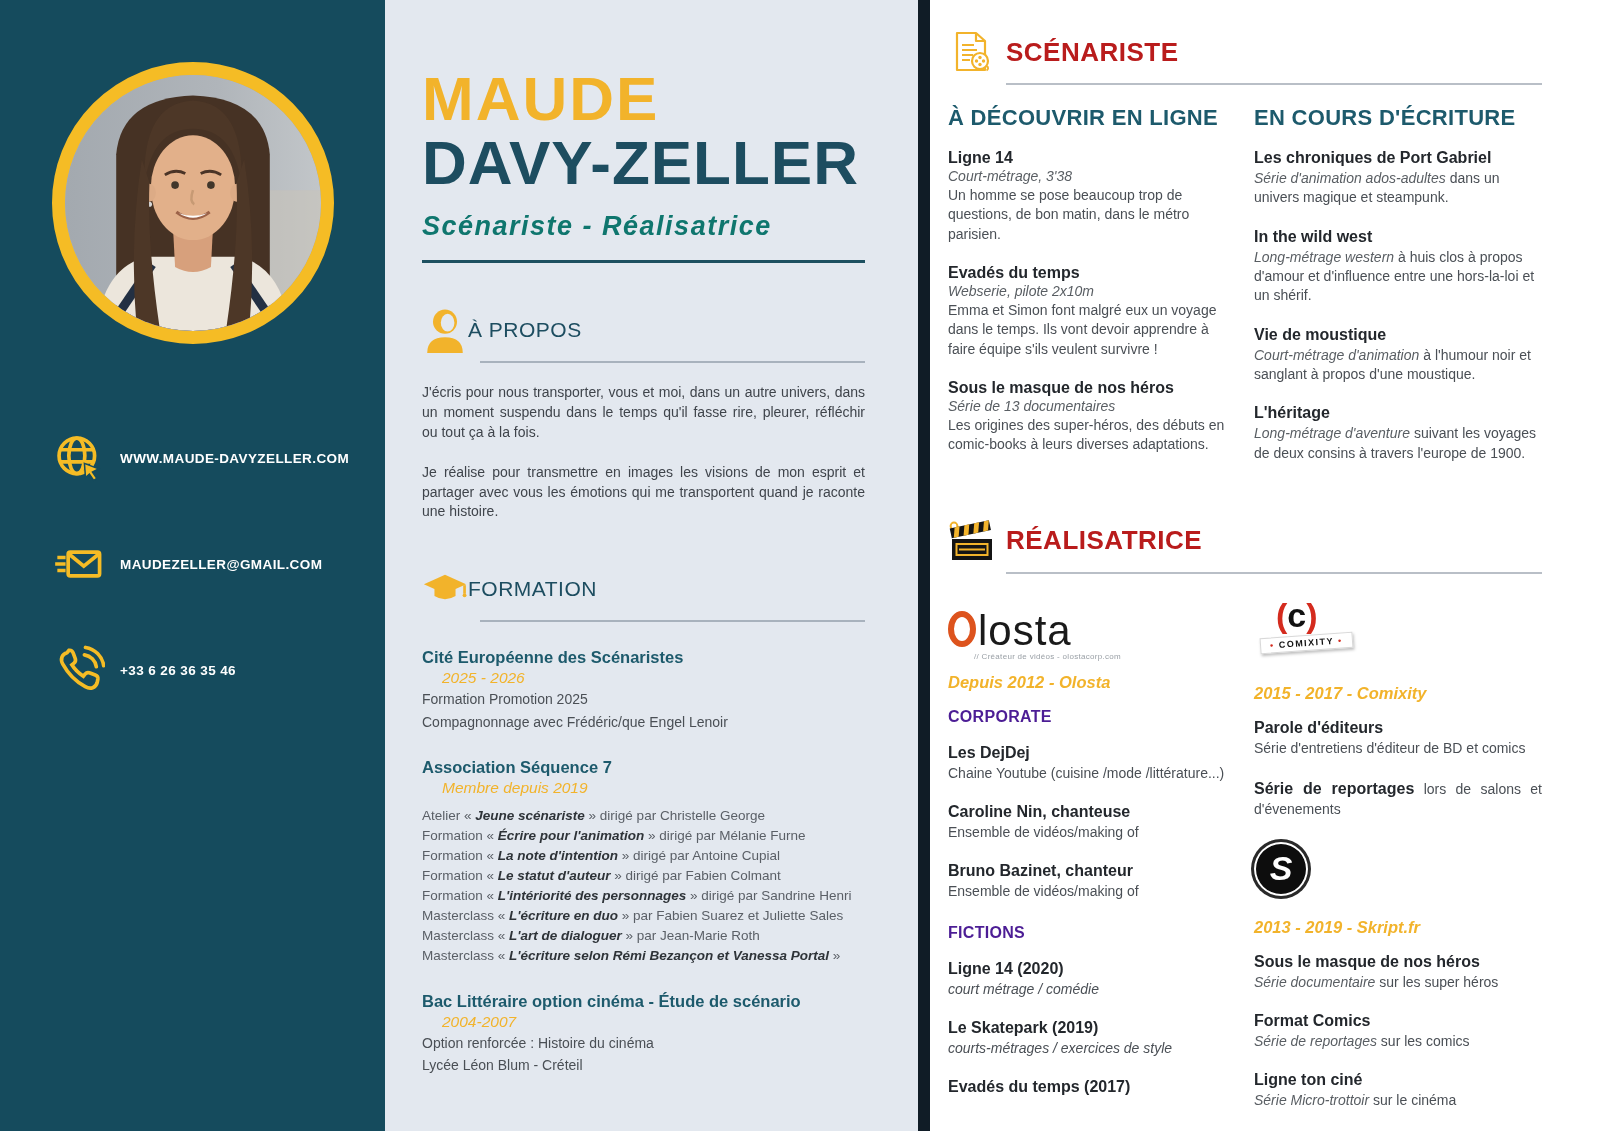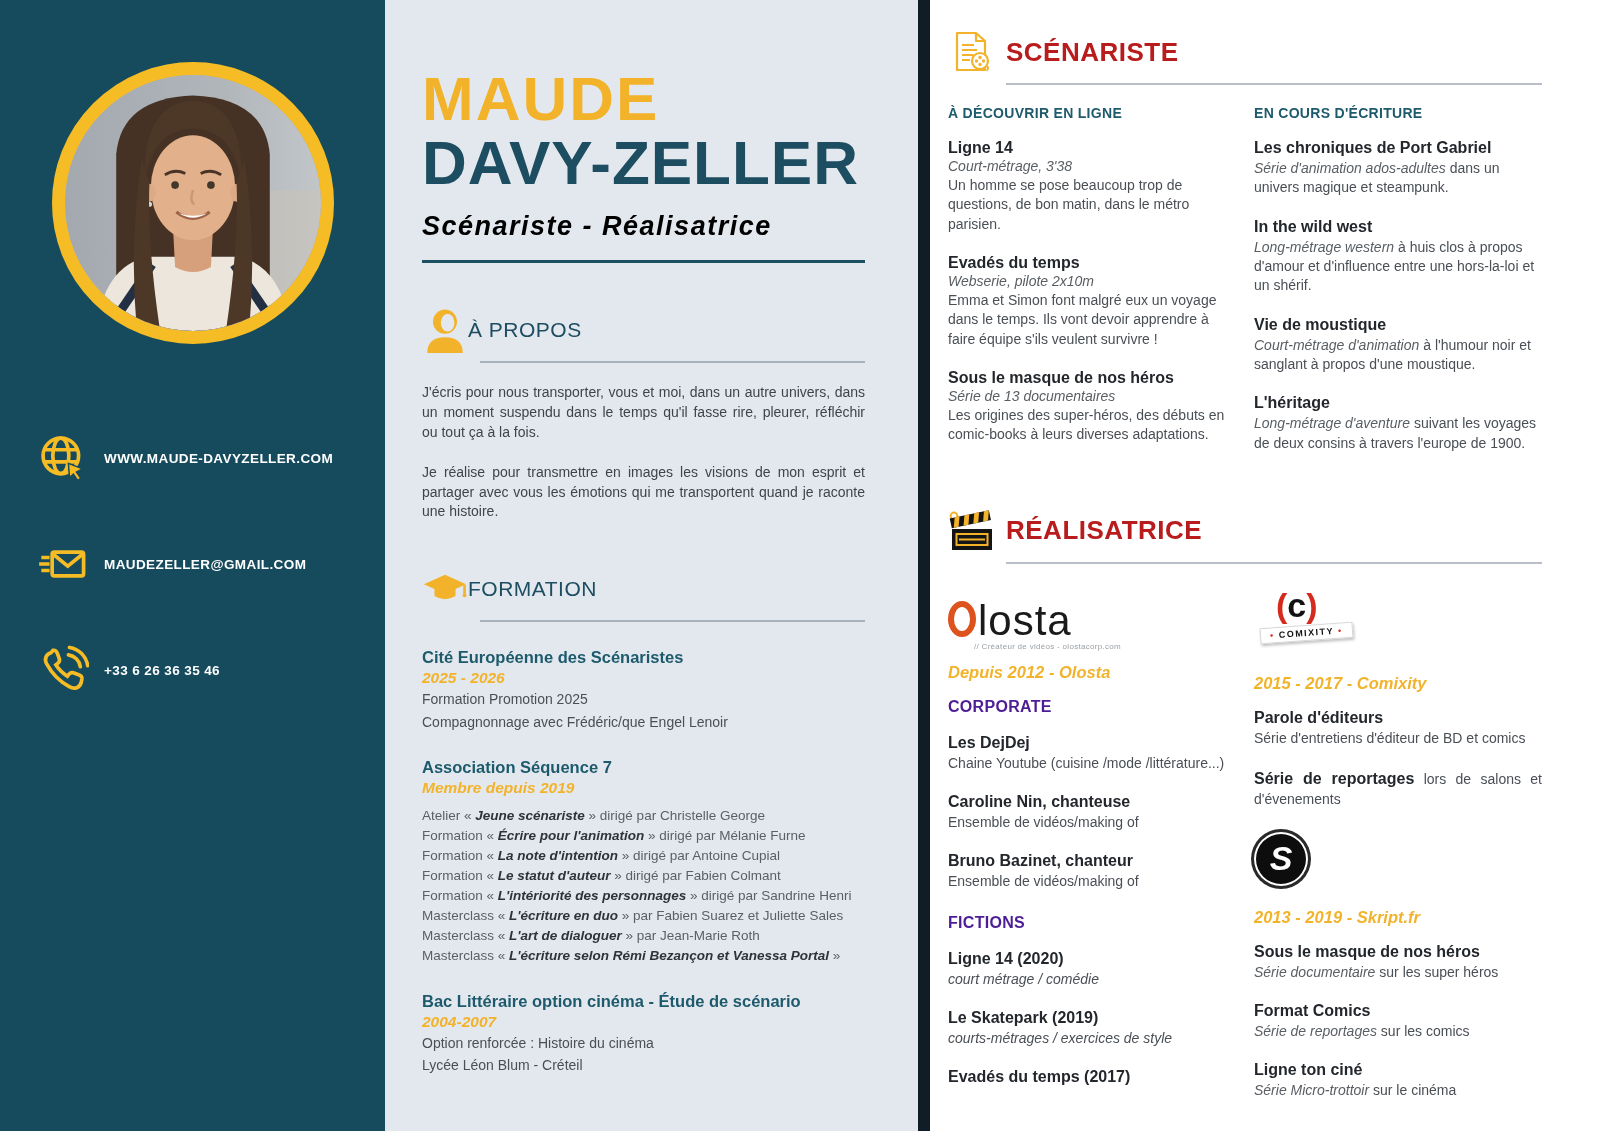--- a/index.html
+++ b/index.html
@@ -10,57 +10,57 @@
     display:grid; grid-template-columns:385px 533px 12px 670px;
     background:#ffffff;
   }
   
   .sidebar{ background:#154B5D; padding-top:62px; }
   .photo-ring{
     width:282px; height:282px; margin:0 auto; border-radius:50%;
     border:13px solid #F5BC25; overflow:hidden; background:#a9aeb4;
   }
   .photo-ring svg{ display:block; width:100%; height:100%; }
-  .contacts{ margin-top:86px; padding-left:34px; }
+  .contacts{ margin-top:86px; padding-left:50px; }
   .contact-row{ display:flex; align-items:center; margin-bottom:50px; min-height:56px; }
   .cicon{ width:58px; height:56px; flex:0 0 58px; display:flex; align-items:center; justify-content:center; }
   .clabel{
     color:#ffffff; font-weight:bold; font-size:13.5px; letter-spacing:.4px;
     margin-left:12px; text-transform:uppercase;
   }
   
   .middle{ background:#E3E8EF; padding:68px 53px 0 37px; }
   .name-first{ color:#F2B32B; font-size:62px; font-weight:bold; letter-spacing:2px; line-height:1.0; }
   .name-last{ color:#1D4D60; font-size:62px; font-weight:bold; letter-spacing:1px; line-height:1.05; }
-  .name-sub{ color:#000000; font-size:27px; font-weight:bold; font-style:italic; letter-spacing:1.5px; margin-top:16px; }
+  .name-sub{ color:#0f766e; font-size:27px; font-weight:bold; font-style:italic; letter-spacing:1.5px; margin-top:16px; }
   .name-rule{ height:3px; background:#1D5060; margin-top:18px; }
   .sec{ margin-top:44px; }
   .sec-head{ display:flex; align-items:center; }
   .sec-icon{ width:46px; height:46px; flex:0 0 46px; display:flex; align-items:center; justify-content:center; }
   .sec-title{ color:#1D4D60; font-size:21px; font-weight:normal; letter-spacing:.5px; }
   .sec-rule{ height:2px; background:#A8B2BD; margin-left:58px; margin-top:8px; }
   .about-p{ color:#3F444B; font-size:14px; line-height:1.42; text-align:justify; margin-top:20px; }
   .f-entry{ margin-top:26px; }
   .f-name{ color:#1D5A6C; font-size:16.5px; font-weight:bold; }
-  .f-period{ color:#F2B32B; font-size:15.5px; font-weight:bold; font-style:italic; margin-top:2px; }
+  .f-period{ color:#F2B32B; font-size:15.5px; font-weight:normal; font-style:italic; margin-top:2px;margin-left:20px; }
   .f-line{ color:#4A4F55; font-size:14px; line-height:1.45; margin-top:2px; }
   .f-line:first-of-type{ margin-top:8px; }
   .courses{ margin-top:9px; }
   .course{ color:#5A5F66; font-size:13.5px; line-height:1.48; }
   .course .ct{ color:#2E3338; font-weight:bold; font-style:italic; }
   
   .vdivider{ background:#101C26; }
   
   .right{ background:#ffffff; padding:28px 58px 0 16px; }
   .rsec-head{ display:flex; align-items:center; }
   .rsec-icon{ width:50px; height:48px; flex:0 0 50px; display:flex; align-items:center; justify-content:center; }
   .rsec-title{ color:#b91c1c; font-size:26px; font-weight:bold; letter-spacing:.5px; margin-left:10px; }
   .rsec-rule{ height:2px; background:#B9BFC7; margin-left:60px; margin-top:7px; }
   .two-col{ display:grid; grid-template-columns:1fr 1fr; column-gap:18px; margin-top:20px; padding-left:2px; }
-  .col-head{ color:#1D5A6C; font-size:14px; font-weight:bold; letter-spacing:.3px; margin-bottom:18px; }
+  .col-head{ color:#1D5A6C; font-size:22px; font-weight:bold; letter-spacing:.3px; margin-bottom:18px; }
   .sc-item{ margin-bottom:20px; }
   .sc-title{ color:#23272C; font-size:16px; font-weight:bold; }
   .sc-meta{ color:#595E63; font-size:14px; font-style:italic; margin-top:1px; }
   .sc-desc{ color:#4A4F55; font-size:14px; line-height:1.38; margin-top:2px; }
   .sc-desc .lead{ color:#595E63; }
   .justify{ text-align:justify; }
   .realisatrice{ margin-top:34px; }
   .period{ color:#F2B32B; font-size:16.5px; font-weight:bold; font-style:italic; margin:12px 0 16px 0; }
   .grp-head{ color:#4c1d95; font-size:16px; font-weight:bold; letter-spacing:.3px; margin:22px 0 18px 0; }
   

